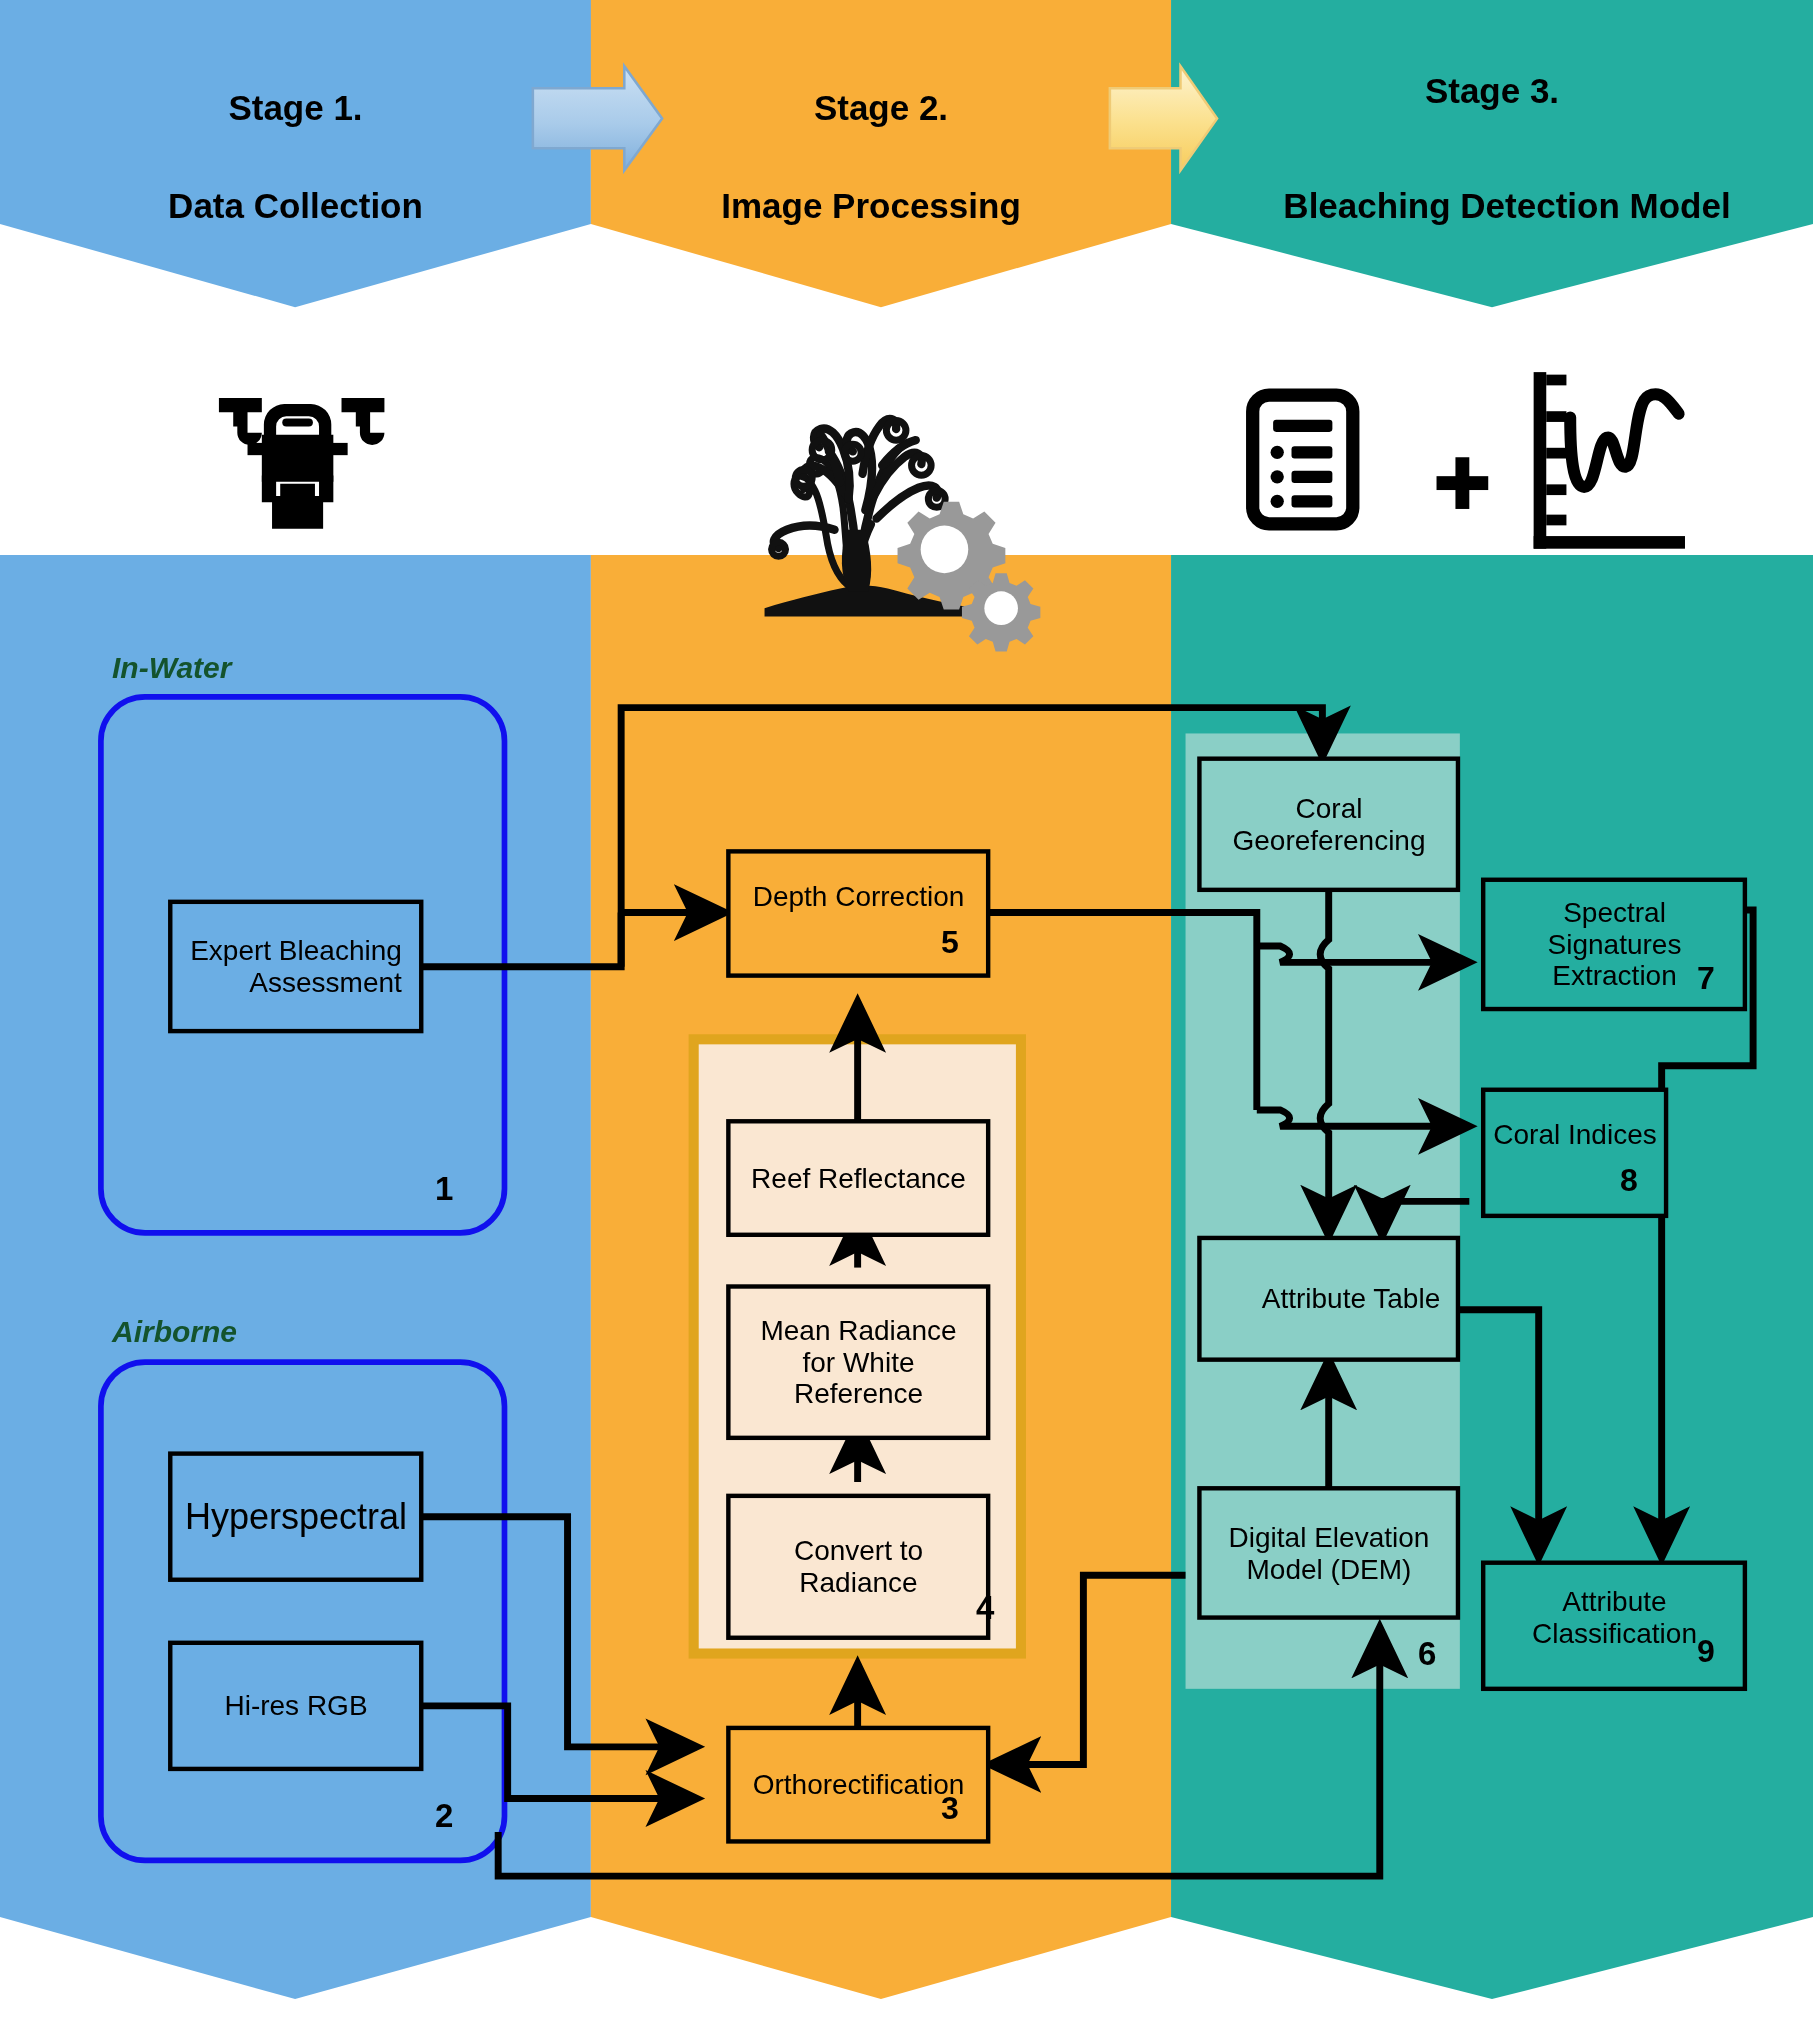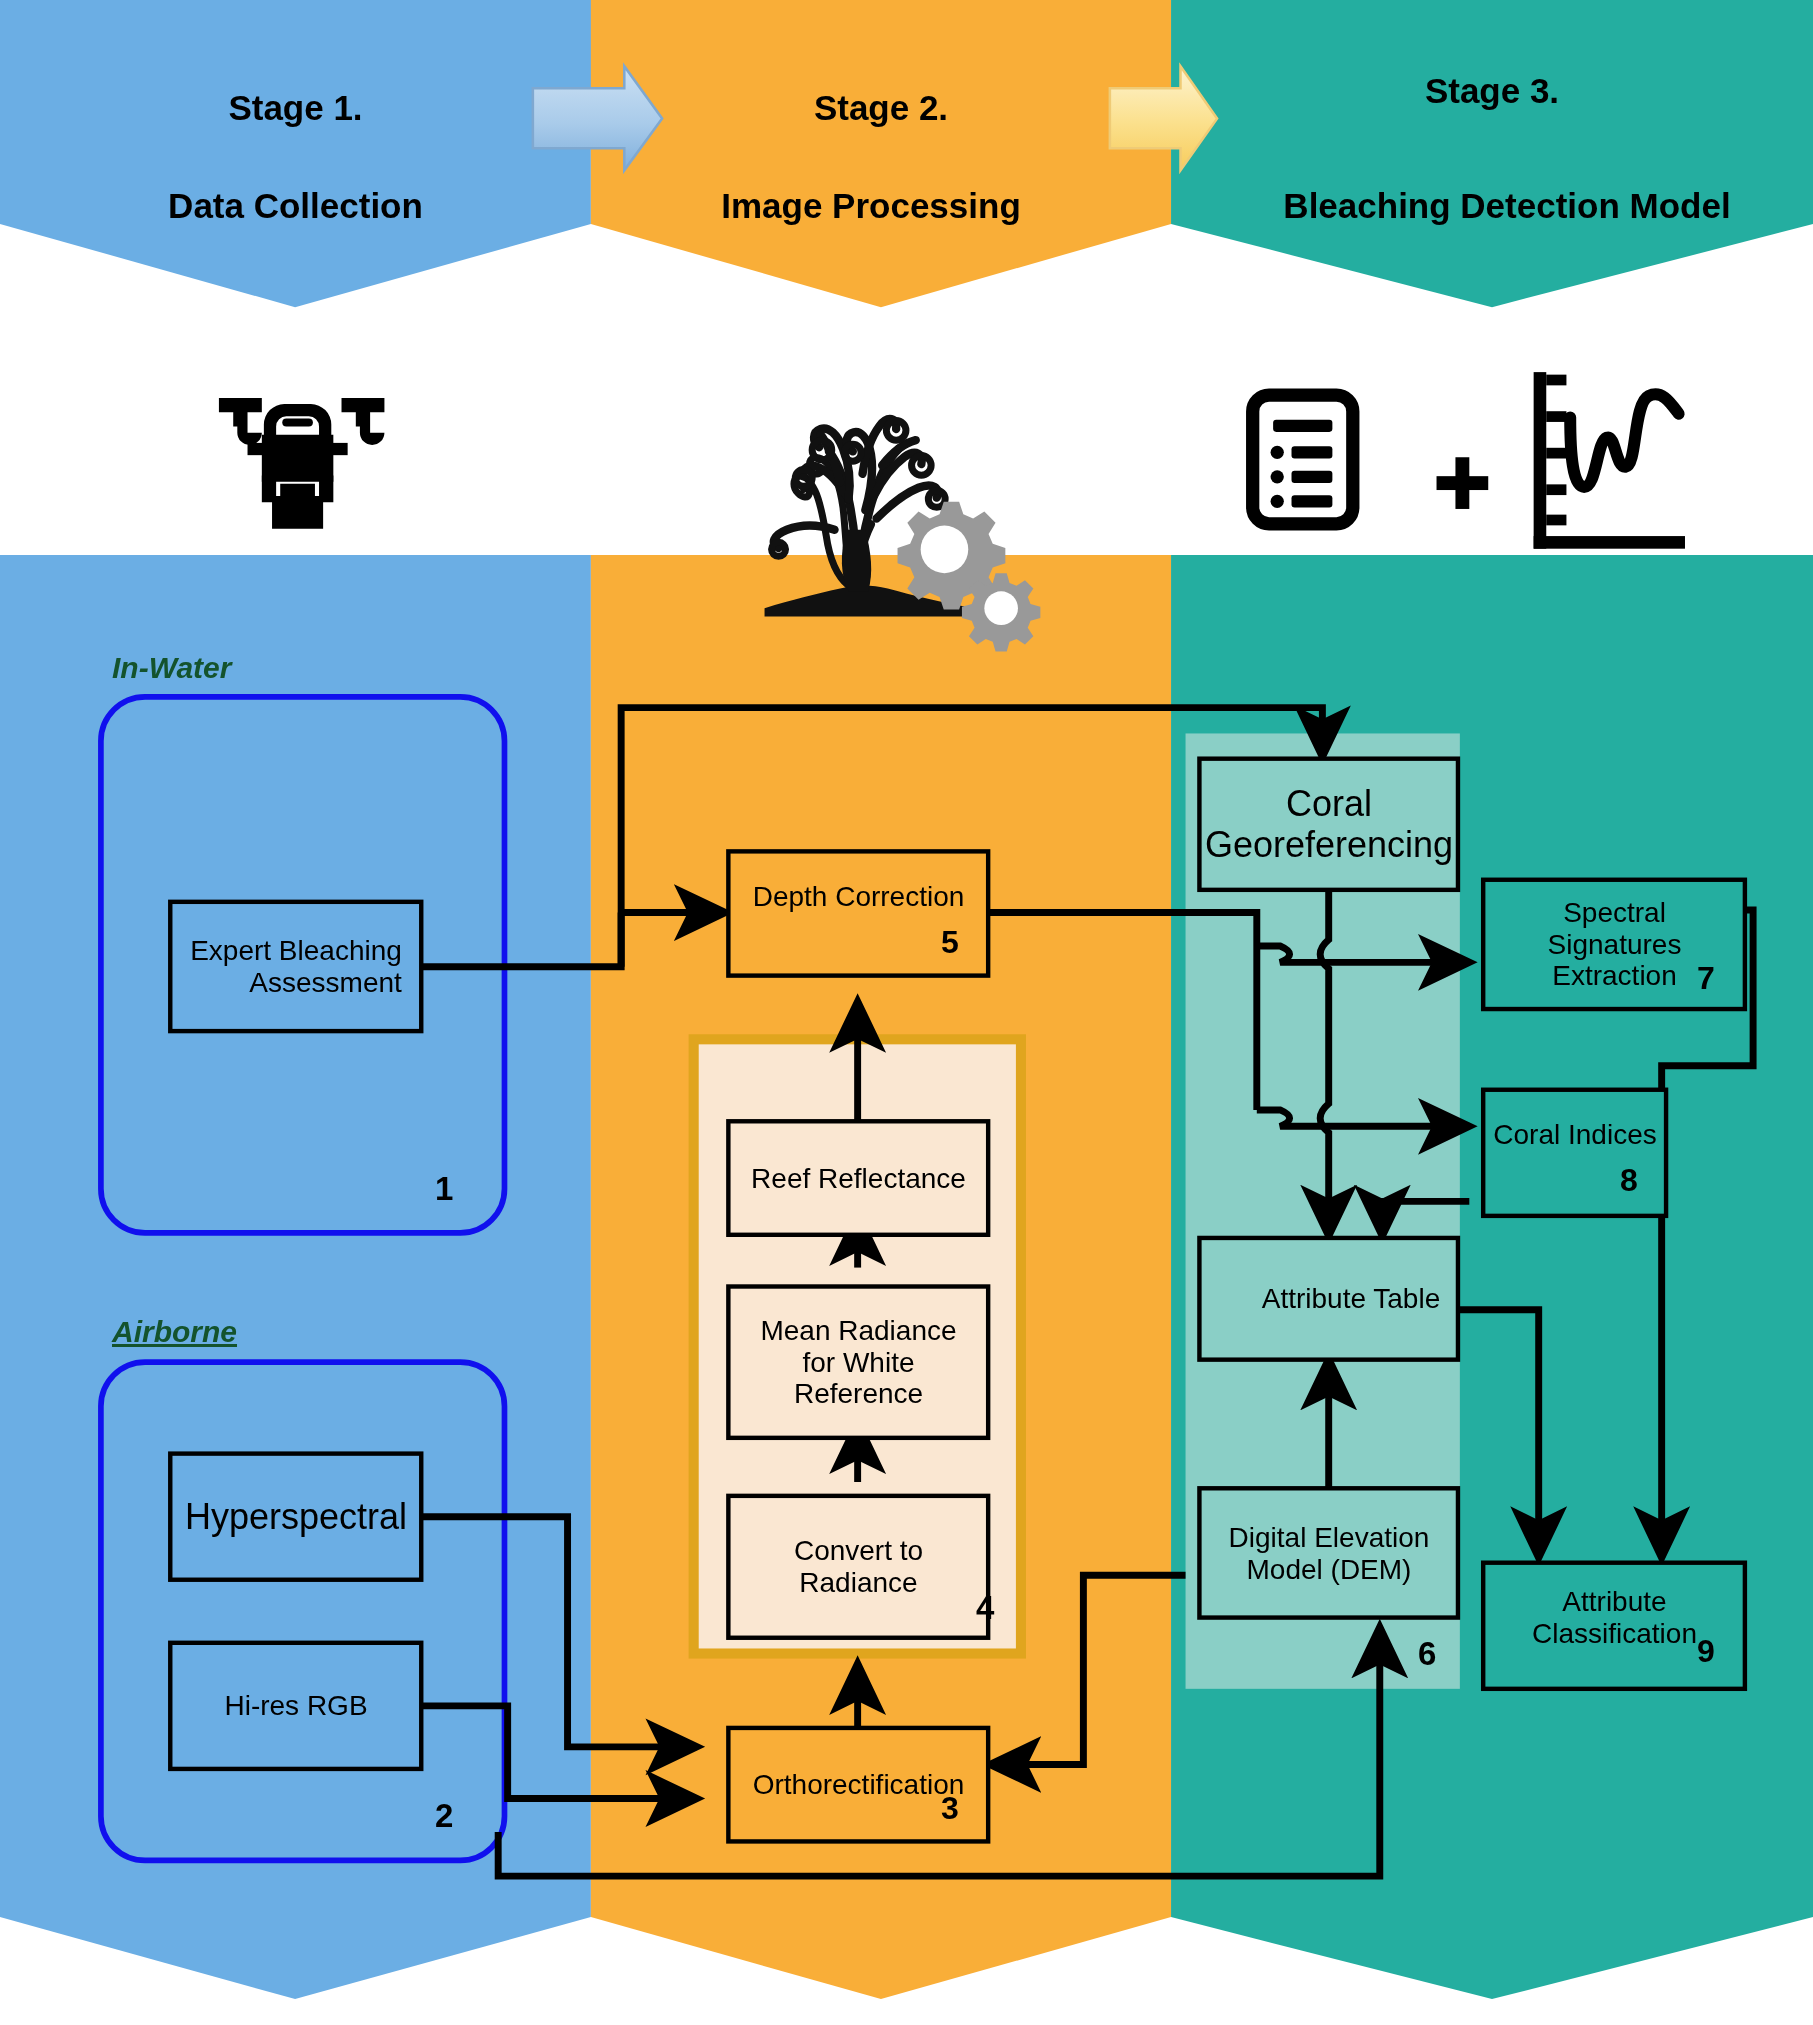--- a/index.html
+++ b/index.html
@@ -224,21 +224,21 @@
 <div class="stage-title" style="left:0px;top:88px;width:591px;font-size:35px;">Stage 1.</div>
 <div class="stage-title" style="left:0px;top:186px;width:591px;font-size:35px;">Data Collection</div>
 
 <div class="stage-title" style="left:591px;top:88px;width:580px;font-size:35px;">Stage 2.</div>
 <div class="stage-title" style="left:591px;top:186px;width:480px;font-size:35px;margin-left:40px;">Image Processing</div>
 
 <div class="stage-title" style="left:1171px;top:71px;width:642px;font-size:35px;">Stage 3.</div>
 <div class="stage-title" style="left:1171px;top:186px;width:642px;font-size:35px;margin-left:15px;">Bleaching Detection Model</div>
 
 <div class="grp-label" style="left:112px;top:651px;">In-Water</div>
-<div class="grp-label" style="left:112px;top:1315px;text-decoration:underline;">Airborne</div>
+<div class="grp-label" style="left:112px;top:1315px;">Airborne</div>
 
 <div class="num" style="left:435px;top:1170px;font-size:33px;">1</div>
 <div class="num" style="left:435px;top:1797px;font-size:33px;">2</div>
 <div class="num" style="left:976px;top:1589px;font-size:33px;">4</div>
 <div class="num" style="left:1418px;top:1635px;font-size:33px;">6</div>
 
 <div class="boxtext" style="left:172px;top:903px;width:248px;height:127px;font-size:28px;">
       <span style="white-space:pre-line;text-align:right;">Expert Bleaching
 Assessment</span>
     </div>
@@ -269,21 +269,21 @@
 
 <div class="boxtext" style="left:730px;top:1123px;width:257px;height:111px;font-size:28px;">
       <span style="white-space:pre-line;">Reef Reflectance</span>
     </div>
 
 <div class="boxtext" style="left:730px;top:853px;width:257px;height:88px;font-size:28px;">
       <span style="white-space:pre-line;">Depth Correction</span>
     </div>
 <div class="num" style="left:941px;top:924px;font-size:32px;">5</div>
 
-<div class="boxtext" style="left:1201px;top:760px;width:256px;height:129px;font-size:36px;">
+<div class="boxtext" style="left:1201px;top:760px;width:256px;height:129px;font-size:28px;">
       <span style="white-space:pre-line;">Coral
 Georeferencing</span>
     </div>
 
 <div class="boxtext" style="left:1201px;top:1239px;width:256px;height:119px;font-size:28px;">
       <span style="white-space:pre-line;margin-left:44px;">Attribute Table</span>
     </div>
 
 <div class="boxtext" style="left:1201px;top:1490px;width:256px;height:127px;font-size:28px;">
       <span style="white-space:pre-line;">Digital Elevation

